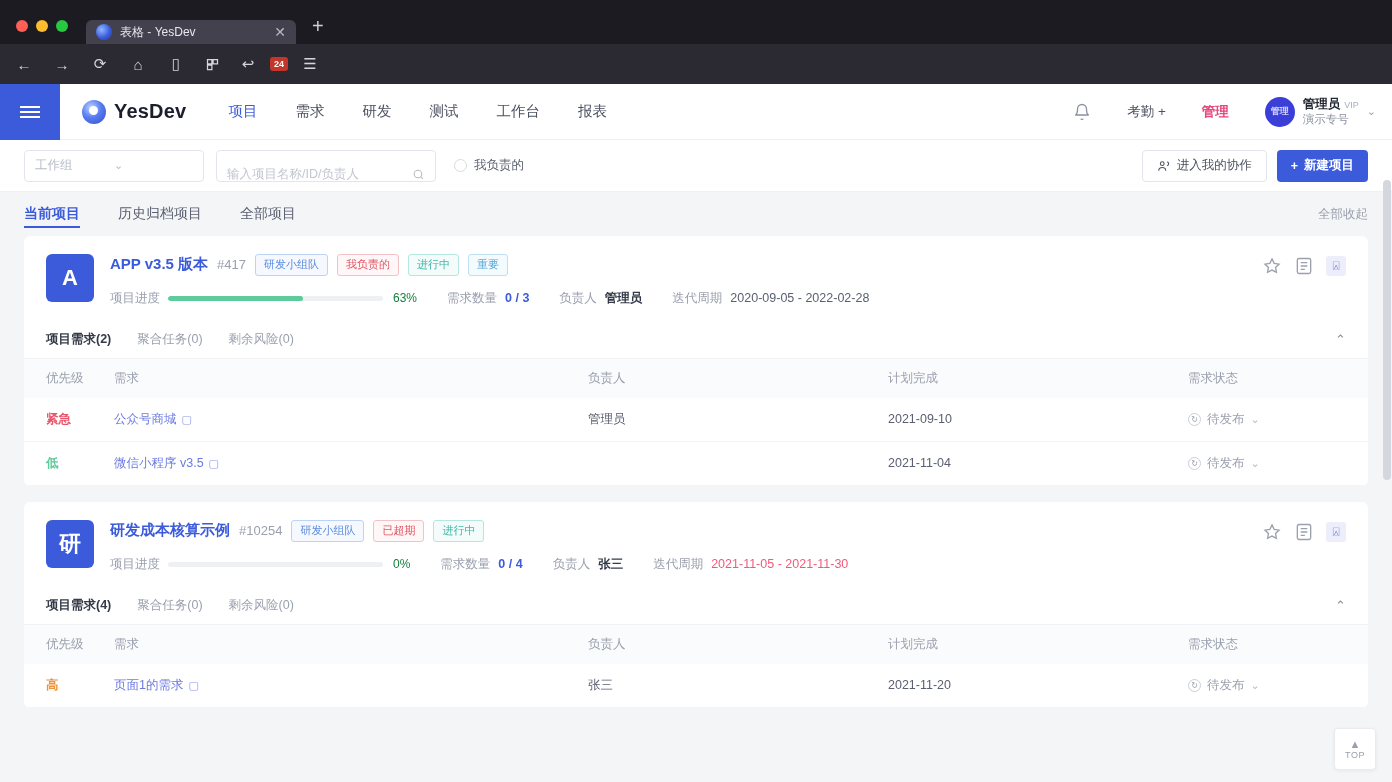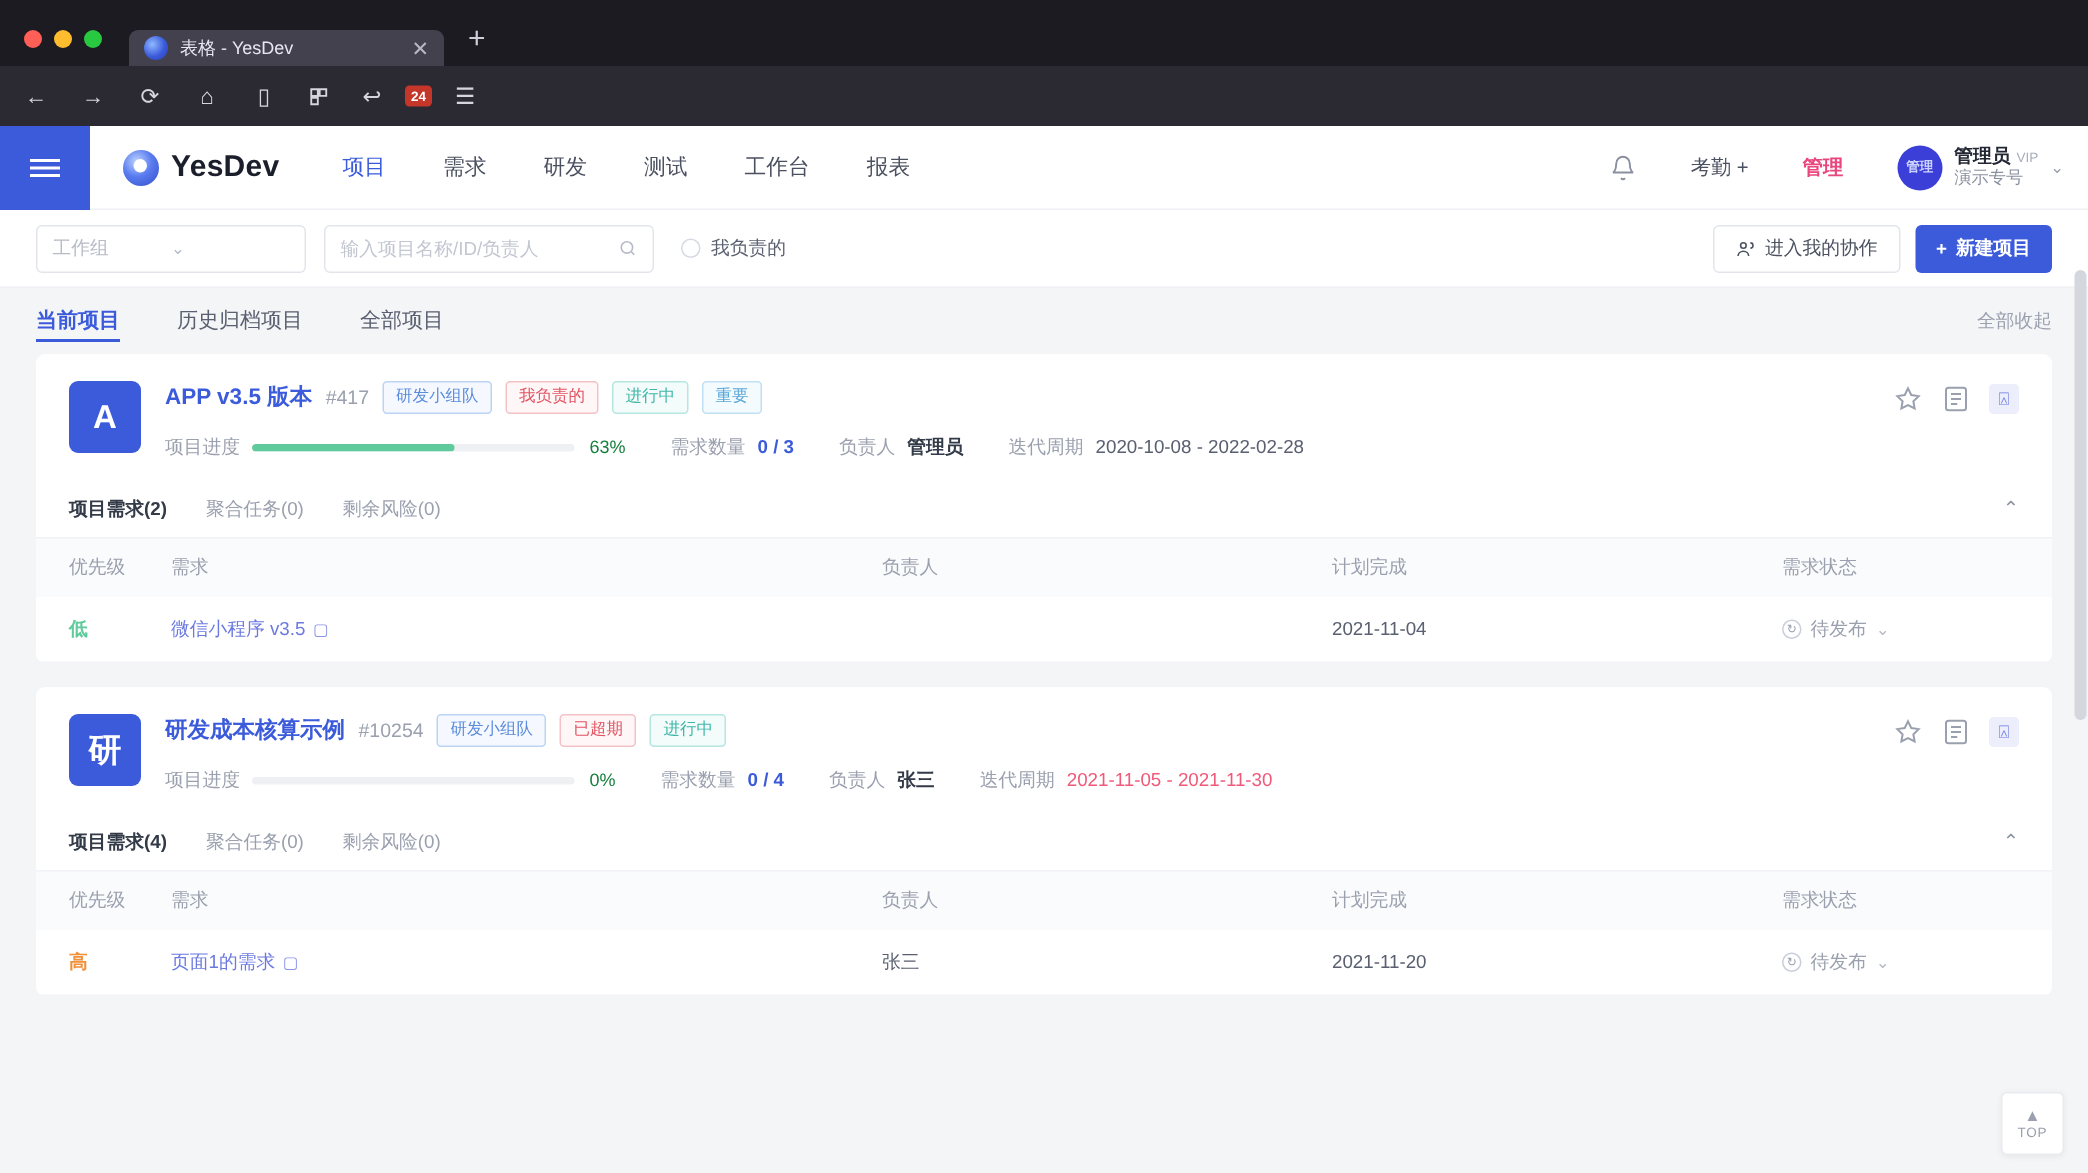--- a/index.html
+++ b/index.html
@@ -113,21 +113,21 @@
     padding: 0 24px; gap: 12px; border-bottom: 1px solid #eef0f3;
   }
   .select {
     width: 180px; height: 32px; border: 1px solid #e2e5eb; border-radius: 4px;
     display: flex; align-items: center; padding: 0 10px; cursor: pointer;
     background: #fff;
   }
   .select span { font-size: 12.5px; color: #b6bbc6; flex: 1; }
   .searchbox {
     width: 220px; height: 32px; border: 1px solid #e2e5eb; border-radius: 4px;
-    display: flex; align-items: center; padding: 0 10px; background: #fff;
+    display: flex; align-items: flex-end; padding: 0 10px; background: #fff;
   }
   .searchbox input {
     border: none; outline: none; font-size: 12.5px; color: #333a48; flex: 1;
     font-family: inherit; background: transparent;
   }
   .searchbox input::placeholder { color: #c2c6d0; }
   .chk { display: flex; align-items: center; gap: 7px; margin-left: 6px; cursor: pointer; }
   .chk .box { width: 13px; height: 13px; border: 1px solid #d6dae2; border-radius: 50%; }
   .chk span { font-size: 12.5px; color: #5a6070; }
   .tb-right { margin-left: auto; display: flex; align-items: center; gap: 10px; }
@@ -386,21 +386,21 @@
               <div class="meta-grp">
                 <span class="meta-label">需求数量</span>
                 <span class="meta-val link">0 / 3</span>
               </div>
               <div class="meta-grp">
                 <span class="meta-label">负责人</span>
                 <span class="meta-val">管理员</span>
               </div>
               <div class="meta-grp">
                 <span class="meta-label">迭代周期</span>
-                <span class="meta-val plain">2020-10-08 - 2022-02-28</span>
+                <span class="meta-val plain">2020-09-05 - 2022-02-28</span>
               </div>
             </div>
           </div>
           <div class="card-actions">
             <svg class="act-icon" viewBox="0 0 24 24" fill="none" stroke="#9aa0ae" stroke-width="1.6">
                 <path d="M12 3.5l2.6 5.3 5.9.9-4.2 4.1 1 5.8L12 16.9 6.7 19.6l1-5.8L3.5 9.7l5.9-.9z"></path>
               </svg>
             <svg class="act-icon" viewBox="0 0 24 24" fill="none" stroke="#9aa0ae" stroke-width="1.6">
                 <rect x="4" y="3" width="16" height="18" rx="2"></rect>
                 <path d="M8 8h8M8 12h8M8 16h5"></path>
@@ -420,20 +420,33 @@
           <thead>
             <tr>
               <th class="c-prio">优先级</th>
               <th class="c-name">需求</th>
               <th class="c-owner">负责人</th>
               <th class="c-date">计划完成</th>
               <th class="c-status">需求状态</th>
             </tr>
           </thead>
           <tbody>
+            <tr>
+              <td class="c-prio"><span class="prio urgent">紧急</span></td>
+              <td class="c-name"><span class="req-link">公众号商城</span><span class="req-ico">▢</span></td>
+              <td class="c-owner">管理员</td>
+              <td class="c-date">2021-09-10</td>
+              <td class="c-status">
+                <div class="status-cell">
+                  <div class="status-ring">↻</div>
+                  <span>待发布</span>
+                  <span style="color:#b6bbc6;font-size:11px">⌄</span>
+                </div>
+              </td>
+            </tr>
             <tr>
               <td class="c-prio"><span class="prio low">低</span></td>
               <td class="c-name"><span class="req-link">微信小程序 v3.5</span><span class="req-ico">▢</span></td>
               <td class="c-owner"></td>
               <td class="c-date">2021-11-04</td>
               <td class="c-status">
                 <div class="status-cell">
                   <div class="status-ring">↻</div>
                   <span>待发布</span>
                   <span style="color:#b6bbc6;font-size:11px">⌄</span>

